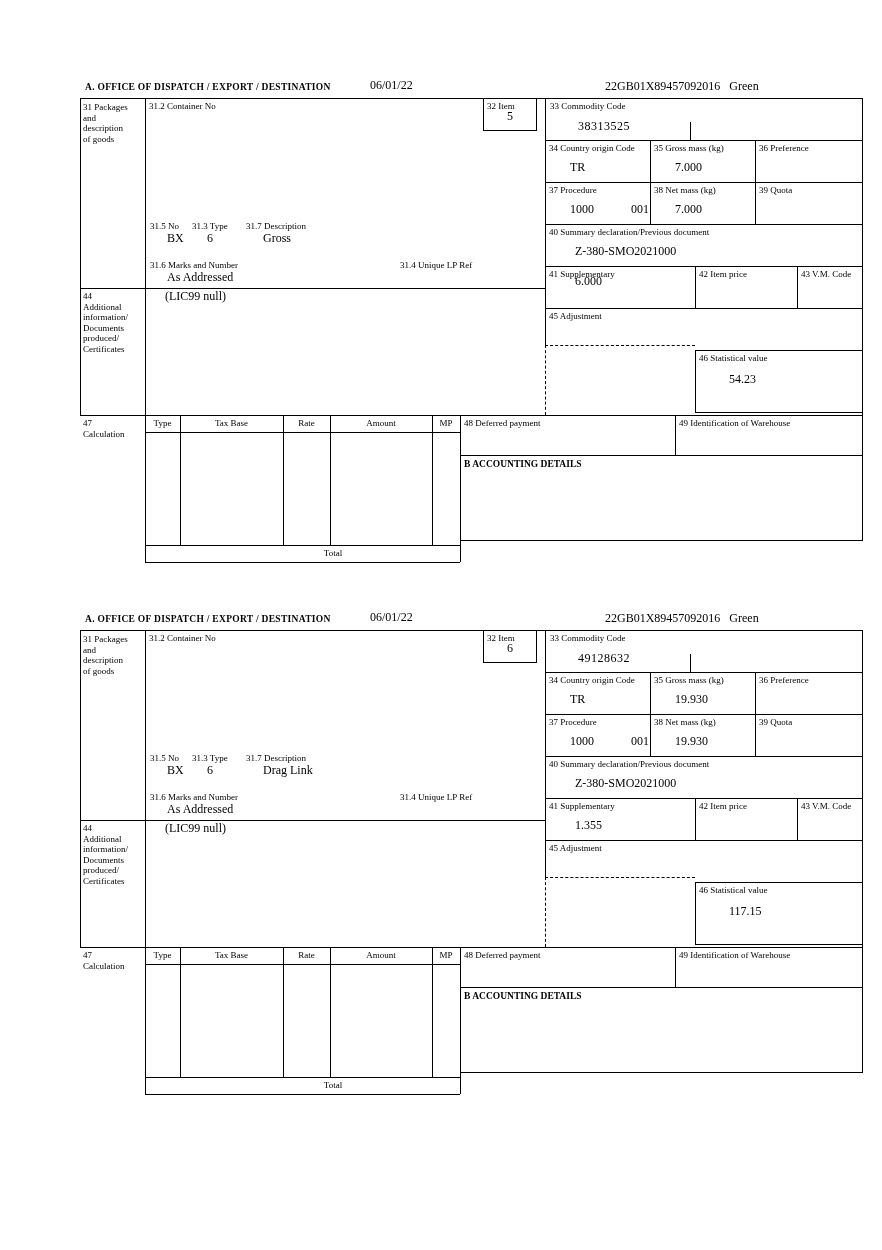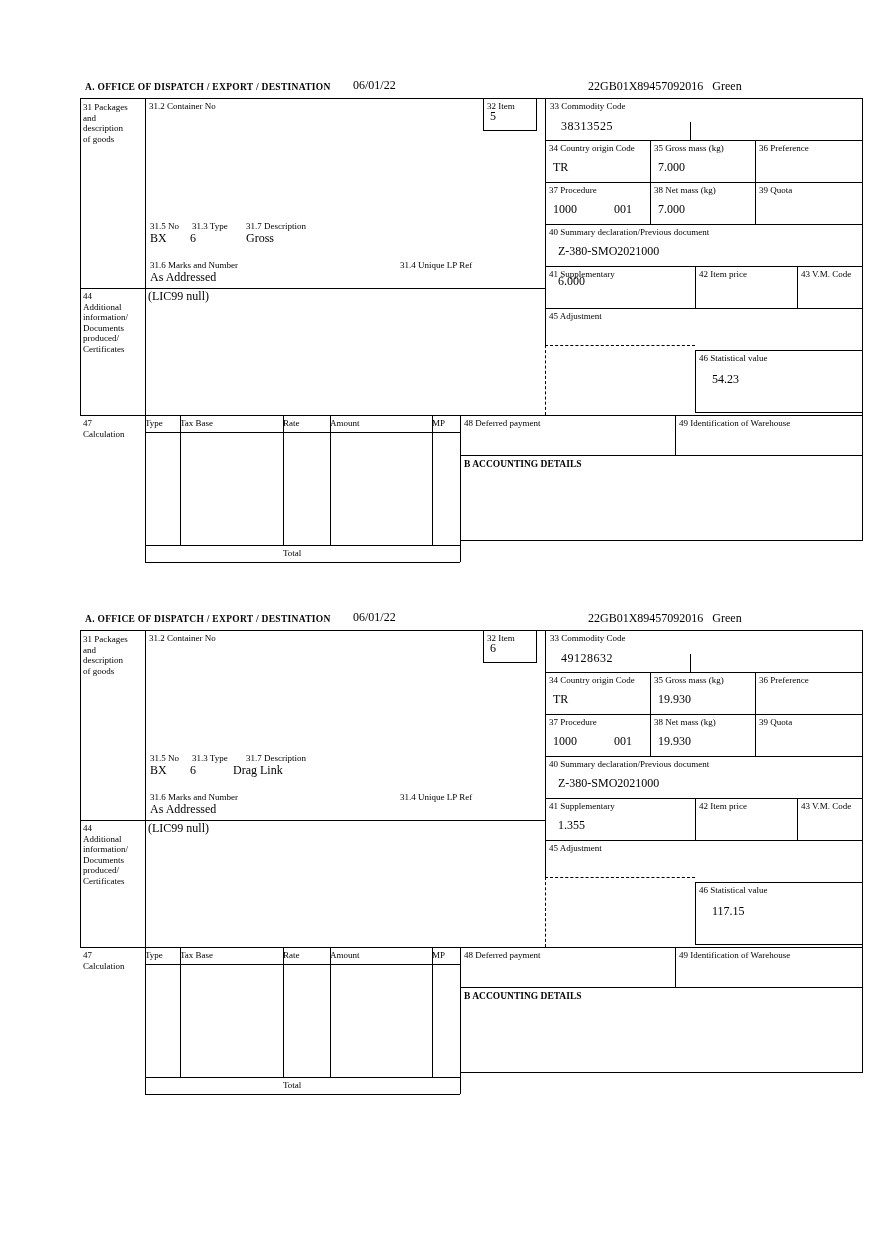--- a/index.html
+++ b/index.html
@@ -11,23 +11,23 @@
   }
   .section { position:absolute; left:80px; width:783px; height:486px; }
   .section-0 { top:78px; }
   .section-1 { top:610px; }
   .hl  { position:absolute; border-top:1px solid #000; height:0; }
   .vl  { position:absolute; border-left:1px solid #000; width:0; }
   .dhl { position:absolute; border-top:1px dashed #000; height:0; }
   .dvl { position:absolute; border-left:1px dashed #000; width:0; }
   .box46 { position:absolute; border:1px solid #000; }
   .lbl { position:absolute; font-size:9px; line-height:1.18; white-space:pre-line; }
-  .val { position:absolute; font-size:12px; line-height:1.1; white-space:pre; }
+  .val { position:absolute; font-size:12px; line-height:1.1; white-space:pre;margin-left:17px; }
   .bold { font-weight:bold; }
-  .ctr { }
+  .ctr { text-align:center; }
 </style>
 </head>
 <body>
 
 <div id="sections">
   <div class="section section-0">
 
     <div class="lbl bold" style="left:5px;top:4px;font-size:9.5px;letter-spacing:0.3px">A.  OFFICE OF DISPATCH / EXPORT / DESTINATION</div>
     <div class="val" style="left:273px;top:1px">06/01/22</div>
     <div class="val" style="left:508px;top:2px">22GB01X89457092016   Green</div>
@@ -186,21 +186,21 @@
 Calculation</div>
 
     <div class="lbl" style="left:69px;top:23px">31.2 Container No</div>
     <div class="lbl" style="left:407px;top:23px">32 Item</div>
     <div class="val" style="left:410px;top:32px">6</div>
     <div class="lbl" style="left:70px;top:143px">31.5 No</div>
     <div class="lbl" style="left:112px;top:143px">31.3 Type</div>
     <div class="lbl" style="left:166px;top:143px">31.7 Description</div>
     <div class="val" style="left:70px;top:154px">BX</div>
     <div class="val" style="left:110px;top:154px">6</div>
-    <div class="val" style="left:153px;top:154px">Drag Link</div>
+    <div class="val" style="left:166px;top:154px">Drag Link</div>
     <div class="lbl" style="left:70px;top:182px">31.6 Marks and Number</div>
     <div class="lbl" style="left:320px;top:182px">31.4 Unique LP Ref</div>
     <div class="val" style="left:70px;top:193px">As Addressed</div>
     <div class="val" style="left:68px;top:212px">(LIC99 null)</div>
 
     <div class="lbl" style="left:470px;top:23px">33 Commodity Code</div>
     <div class="val" style="left:481px;top:42px;letter-spacing:0.5px">49128632</div>
     <div class="lbl" style="left:469px;top:65px">34 Country origin Code</div>
     <div class="val" style="left:473px;top:83px">TR</div>
     <div class="lbl" style="left:574px;top:65px">35 Gross mass (kg)</div>

